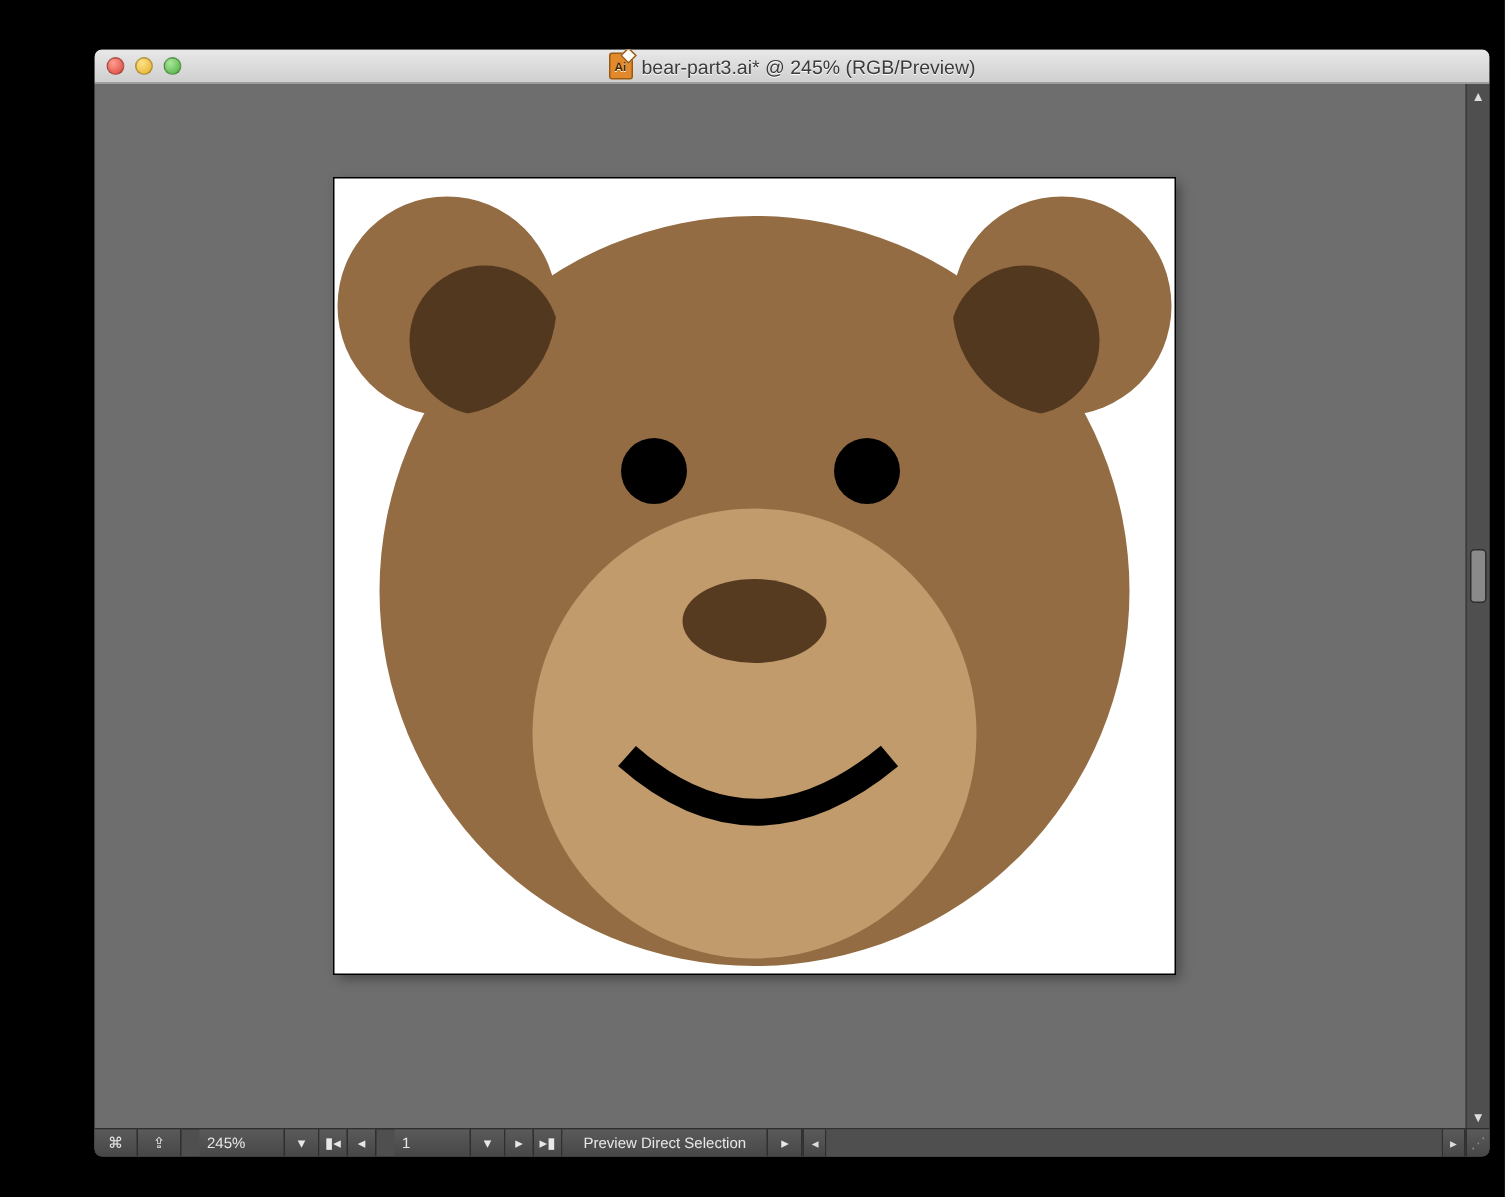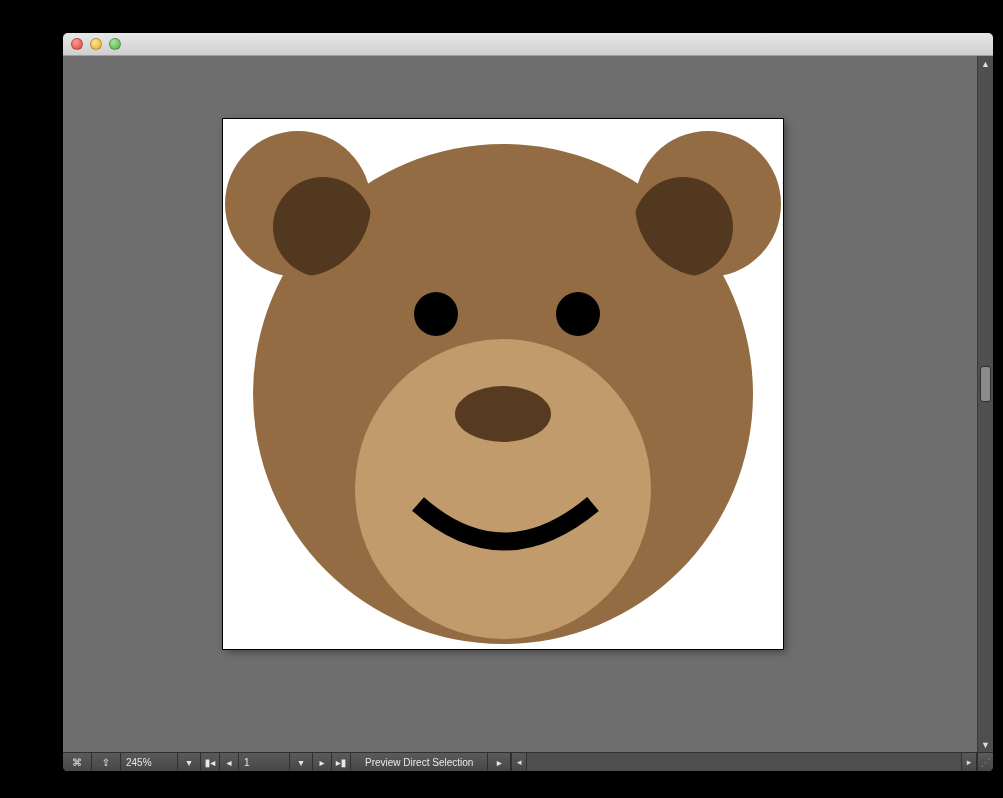--- a/index.html
+++ b/index.html
@@ -142,20 +142,21 @@
   }
   .sb-btn {
     width: 18px;
     justify-content: center;
     cursor: default;
   }
   .sb-btn.narrow { width: 14px; padding:0 2px; }
   .sb-input {
     width: 46px;
     text-align: center;
+    margin-left: 12px;
   }
   .sb-dd {
     width: 12px;
     justify-content: center;
   }
   .sb-text {
     padding: 0 14px;
     color: #e8e8e8;
   }
   .sb-flex {
@@ -193,20 +194,24 @@
 </style>
 </head>
 <body>
 
 <div class="window">
   <div class="titlebar">
     <div class="traffic">
       <div class="dot red"></div>
       <div class="dot yellow"></div>
       <div class="dot green"></div>
+    </div>
+    <div class="title">
+      <span class="ai-icon">Ai</span>
+      <span>bear-part3.ai* @ 245% (RGB/Preview)</span>
     </div>
   </div>
 
   <div class="body">
     <div class="canvas-area">
       <div class="artboard">
         <svg class="bear-svg" width="560" height="530" viewBox="0 0 560 530">
 
           <circle cx="75" cy="85" r="73" fill="#946c43"></circle>
           <circle cx="485" cy="85" r="73" fill="#946c43"></circle>

